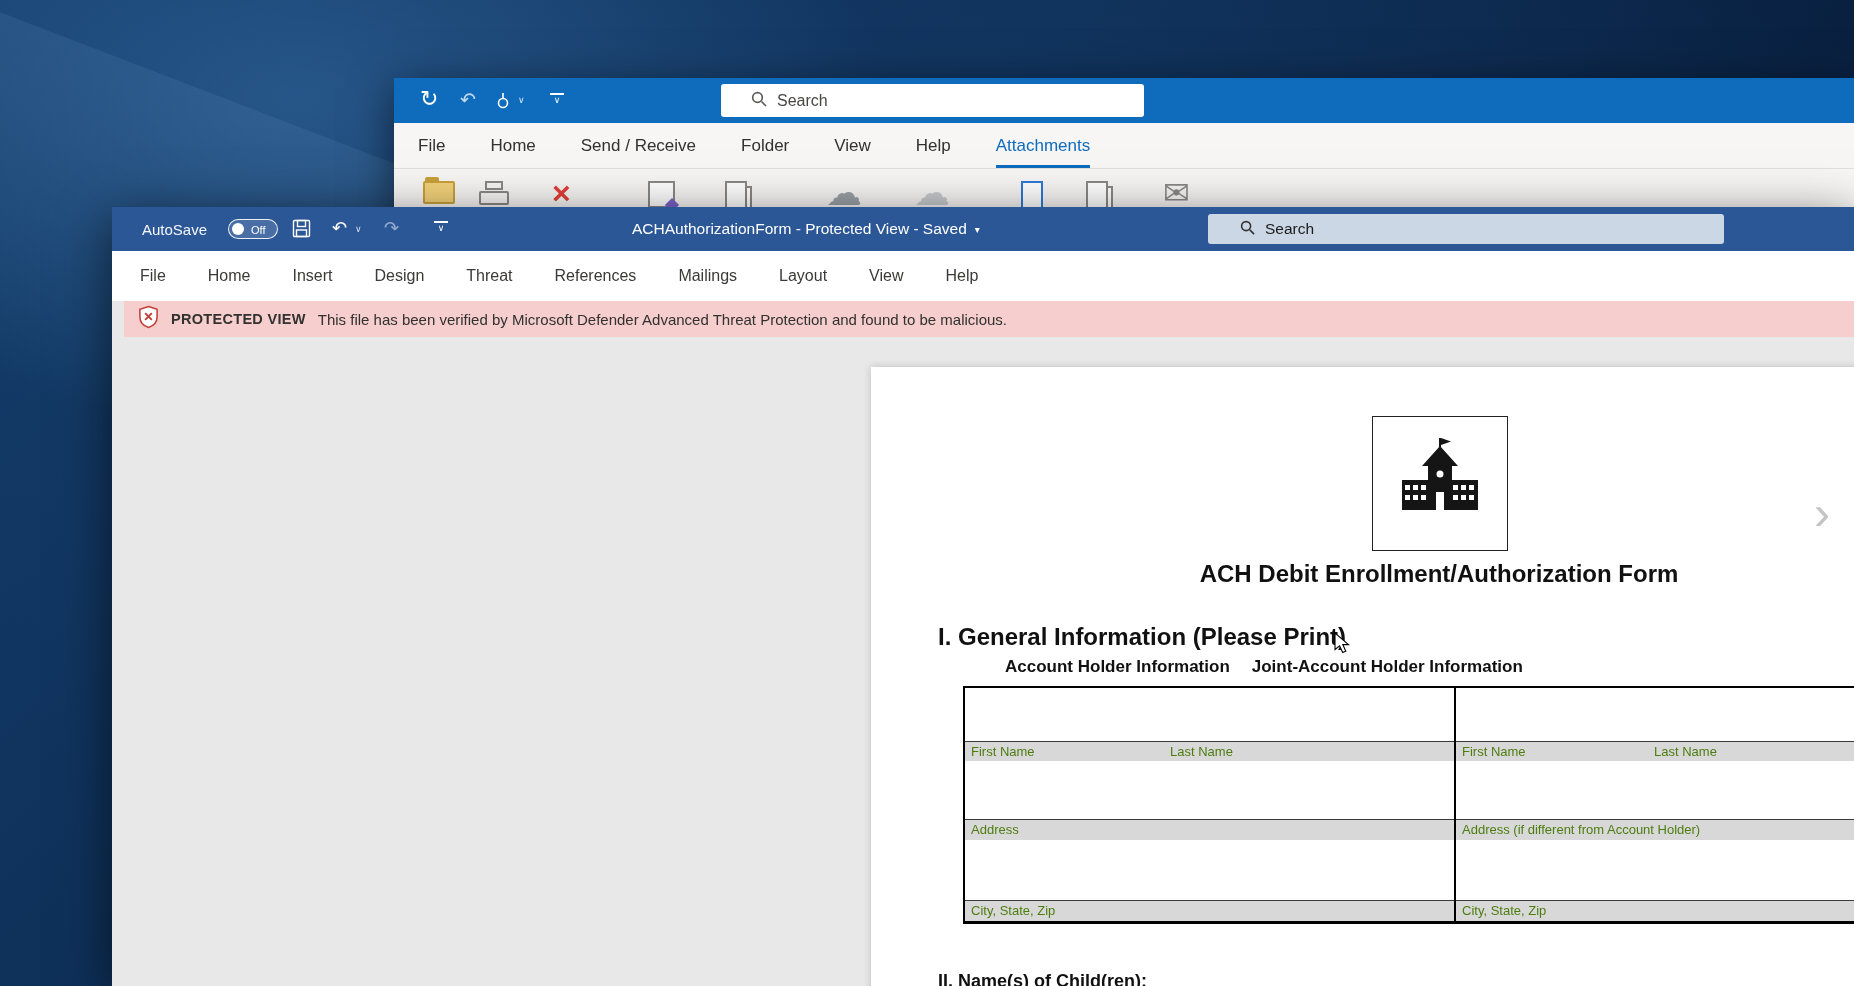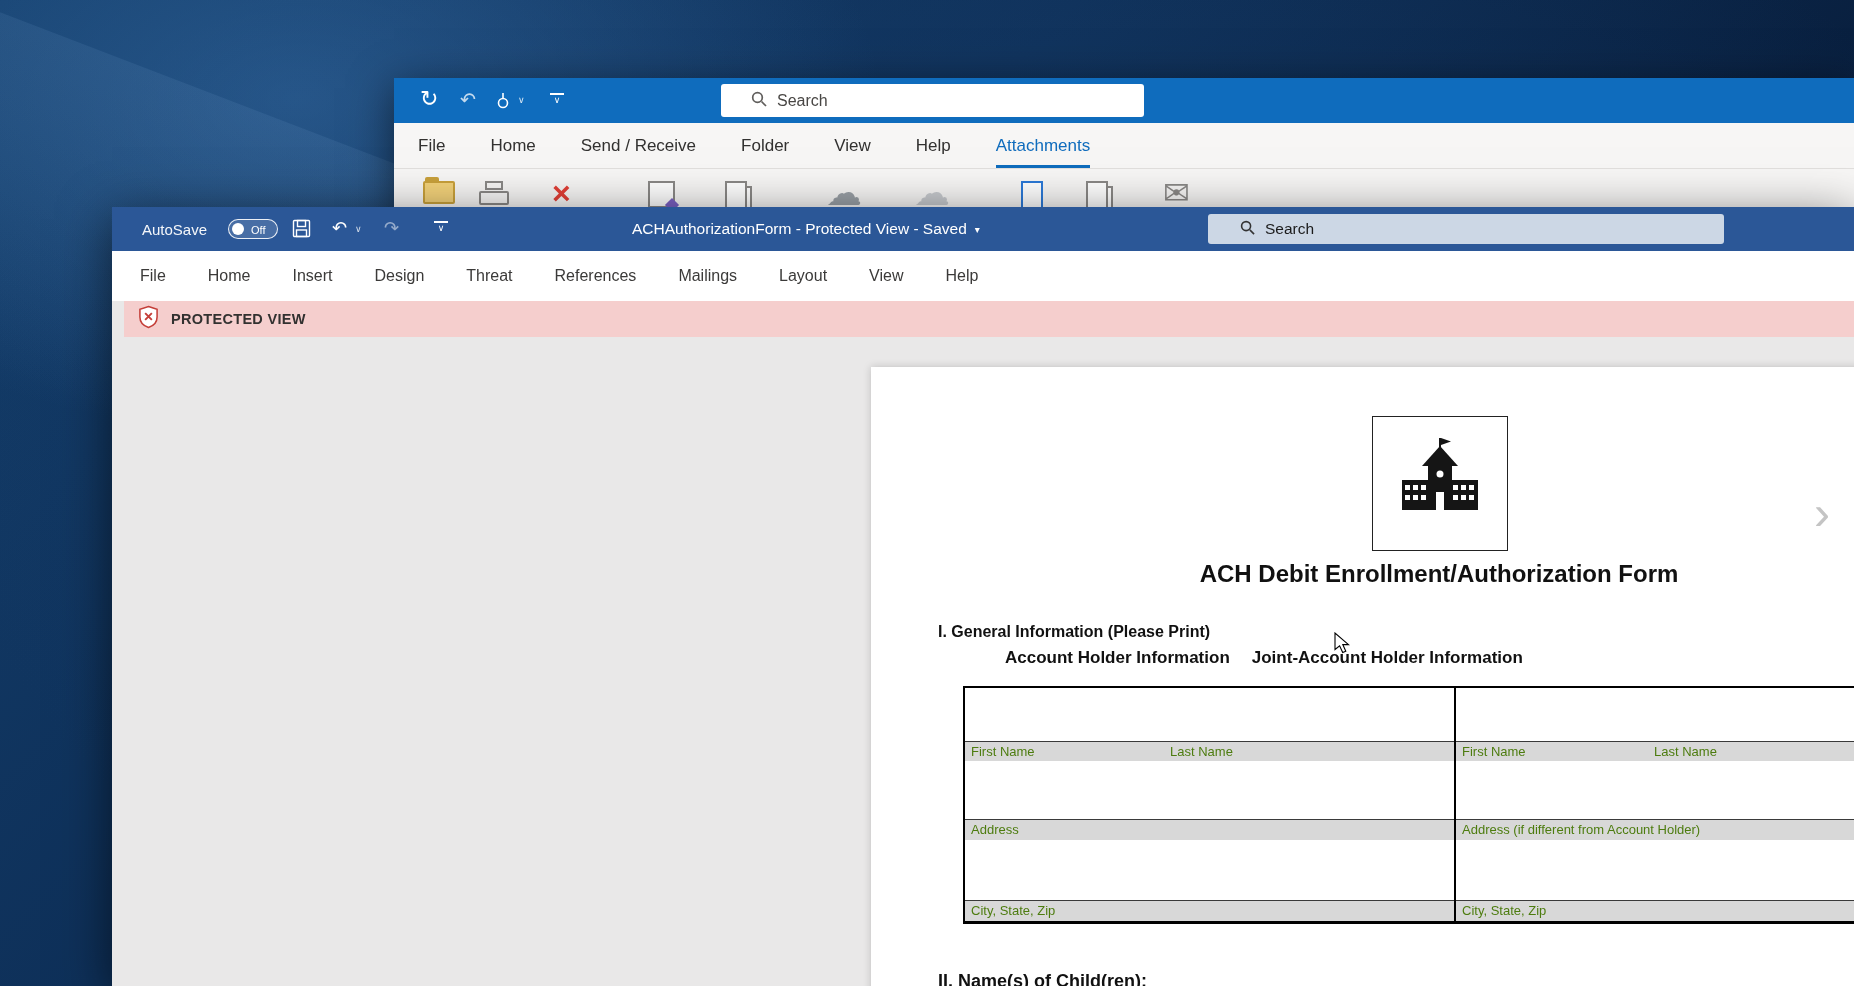--- a/index.html
+++ b/index.html
@@ -77,22 +77,22 @@
   .w-banner .label { font-size:14.5px; font-weight:700; letter-spacing:.3px; color:#323130; }
   .w-banner .msg { font-size:15px; color:#323130; }
 
   .w-docarea { position:absolute; left:0; top:130px; right:0; bottom:0; background:#e9e8e8; }
   .page { position:absolute; left:759px; top:30px; width:1160px; height:1300px; background:#fff;
     box-shadow:0 0 8px rgba(0,0,0,.18); color:#111; }
   .logo-box { position:absolute; left:501px; top:49px; width:136px; height:135px; border:1.5px solid #222;
     display:flex; align-items:center; justify-content:center; }
   .form-title { position:absolute; left:288px; top:193px; width:560px; text-align:center;
     font-size:24px; font-weight:700; }
-  .sec1 { position:absolute; left:67px; top:256px; font-size:16px; font-weight:700; }
-  .cols { position:absolute; left:134px; top:281px; display:flex; gap:22px; font-size:17px; font-weight:700; }
+  .sec1 { position:absolute; left:67px; top:256px; font-size:24px; font-weight:700; }
+  .cols { position:absolute; left:134px; top:290px; display:flex; gap:22px; font-size:17px; font-weight:700; }
   .ach-table { position:absolute; left:92px; top:319px; width:1010px; border:2px solid #000;
     border-bottom-width:3px; }
   .tr { position:relative; }
   .tr.white { background:#fff; }
   .tr.gray { background:#d8d8d8; border-top:1px solid #3a3a3a; }
   .tr .lbl { position:absolute; top:2px; font-size:13px; color:#4d7c0f; }
   .vdiv { position:absolute; left:489px; top:0; bottom:0; width:2px; background:#000; }
   .sec2 { position:absolute; left:67px; top:604px; font-size:18px; font-weight:700; }
   .nav-chevron { position:absolute; left:1702px; top:152px; font-size:48px; color:#c4c4c4; line-height:1; }
 
@@ -208,20 +208,21 @@
     </div>
 
     <div class="w-banner">
       <span>
         <svg width="21" height="24" viewBox="0 0 22 24">
           <path d="M11 1 L20 4 L20 12 C20 18 15.5 21.5 11 23 C6.5 21.5 2 18 2 12 L2 4 Z" fill="#fff" stroke="#c43e38" stroke-width="1.6"></path>
           <path d="M7.5 8 L14.5 15 M14.5 8 L7.5 15" stroke="#c43e38" stroke-width="2"></path>
         </svg>
       </span>
       <span class="label">PROTECTED VIEW</span>
+      <span class="msg">This file has been verified by Microsoft Defender Advanced Threat Protection and found to be malicious.</span>
     </div>
 
     <div class="w-docarea">
       <div class="page">
         <div class="logo-box">
           <span>
             <svg width="92" height="92" viewBox="0 0 92 92" fill="#151515">
               <rect x="8" y="44" width="28" height="30"></rect>
               <rect x="56" y="44" width="28" height="30"></rect>
               <rect x="34" y="30" width="24" height="44"></rect>

